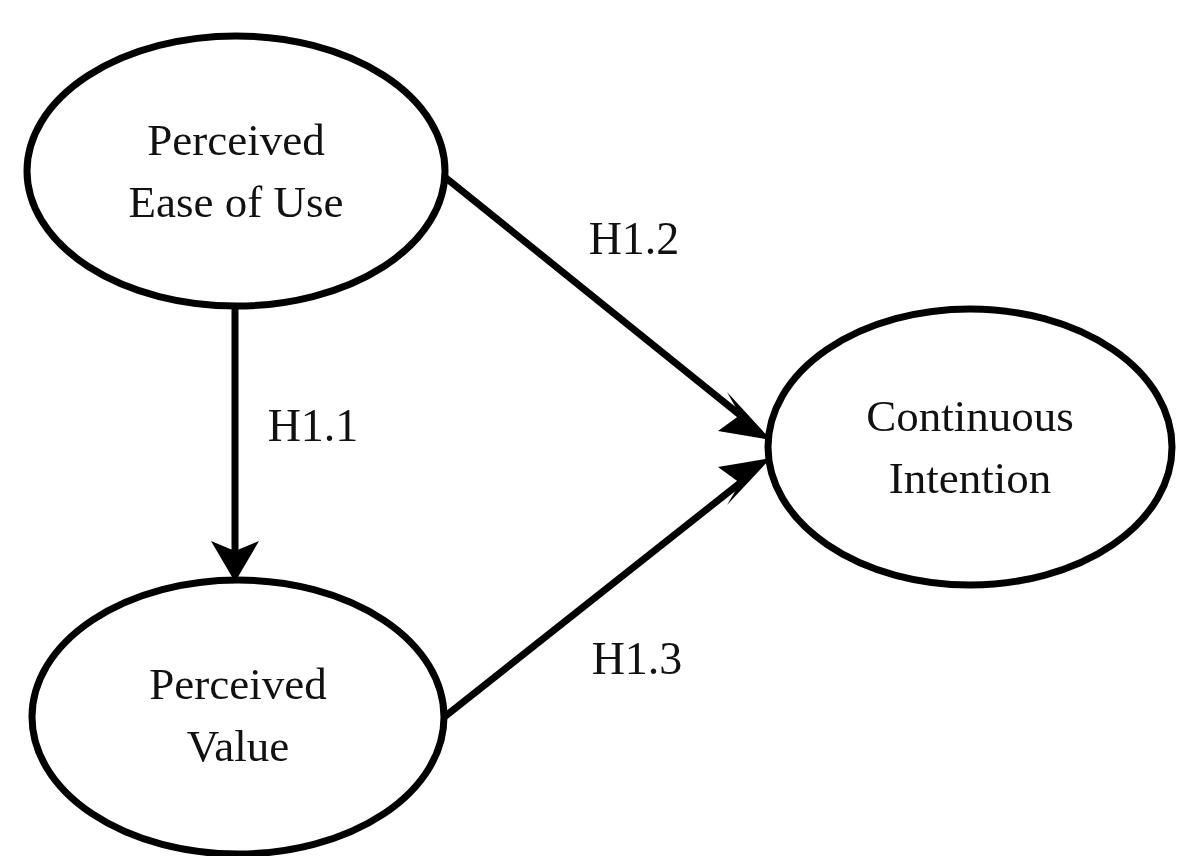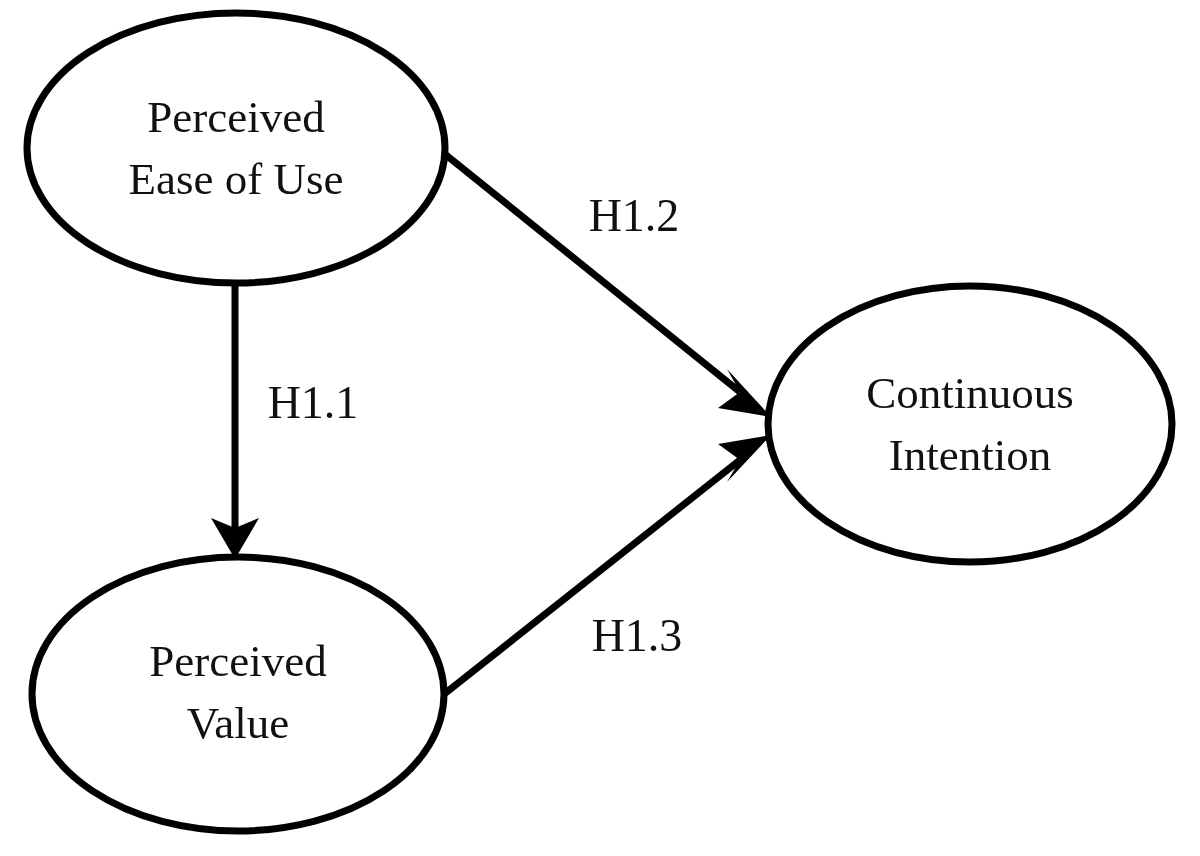--- a/index.html
+++ b/index.html
@@ -12,20 +12,21 @@
     width: 1200px;
     height: 856px;
     overflow: hidden;
     font-family: "Liberation Serif", "DejaVu Serif", serif;
   }
   #diagram-root {
     position: relative;
     width: 1200px;
     height: 646px;
     background: #ffffff;
+    margin-top: 23px;
   }
   #model-svg {
     display: block;
     width: 1200px;
     height: 856px;
   }
   .node-ellipse {
     fill: #ffffff;
     stroke: #000000;
     stroke-width: 7;

